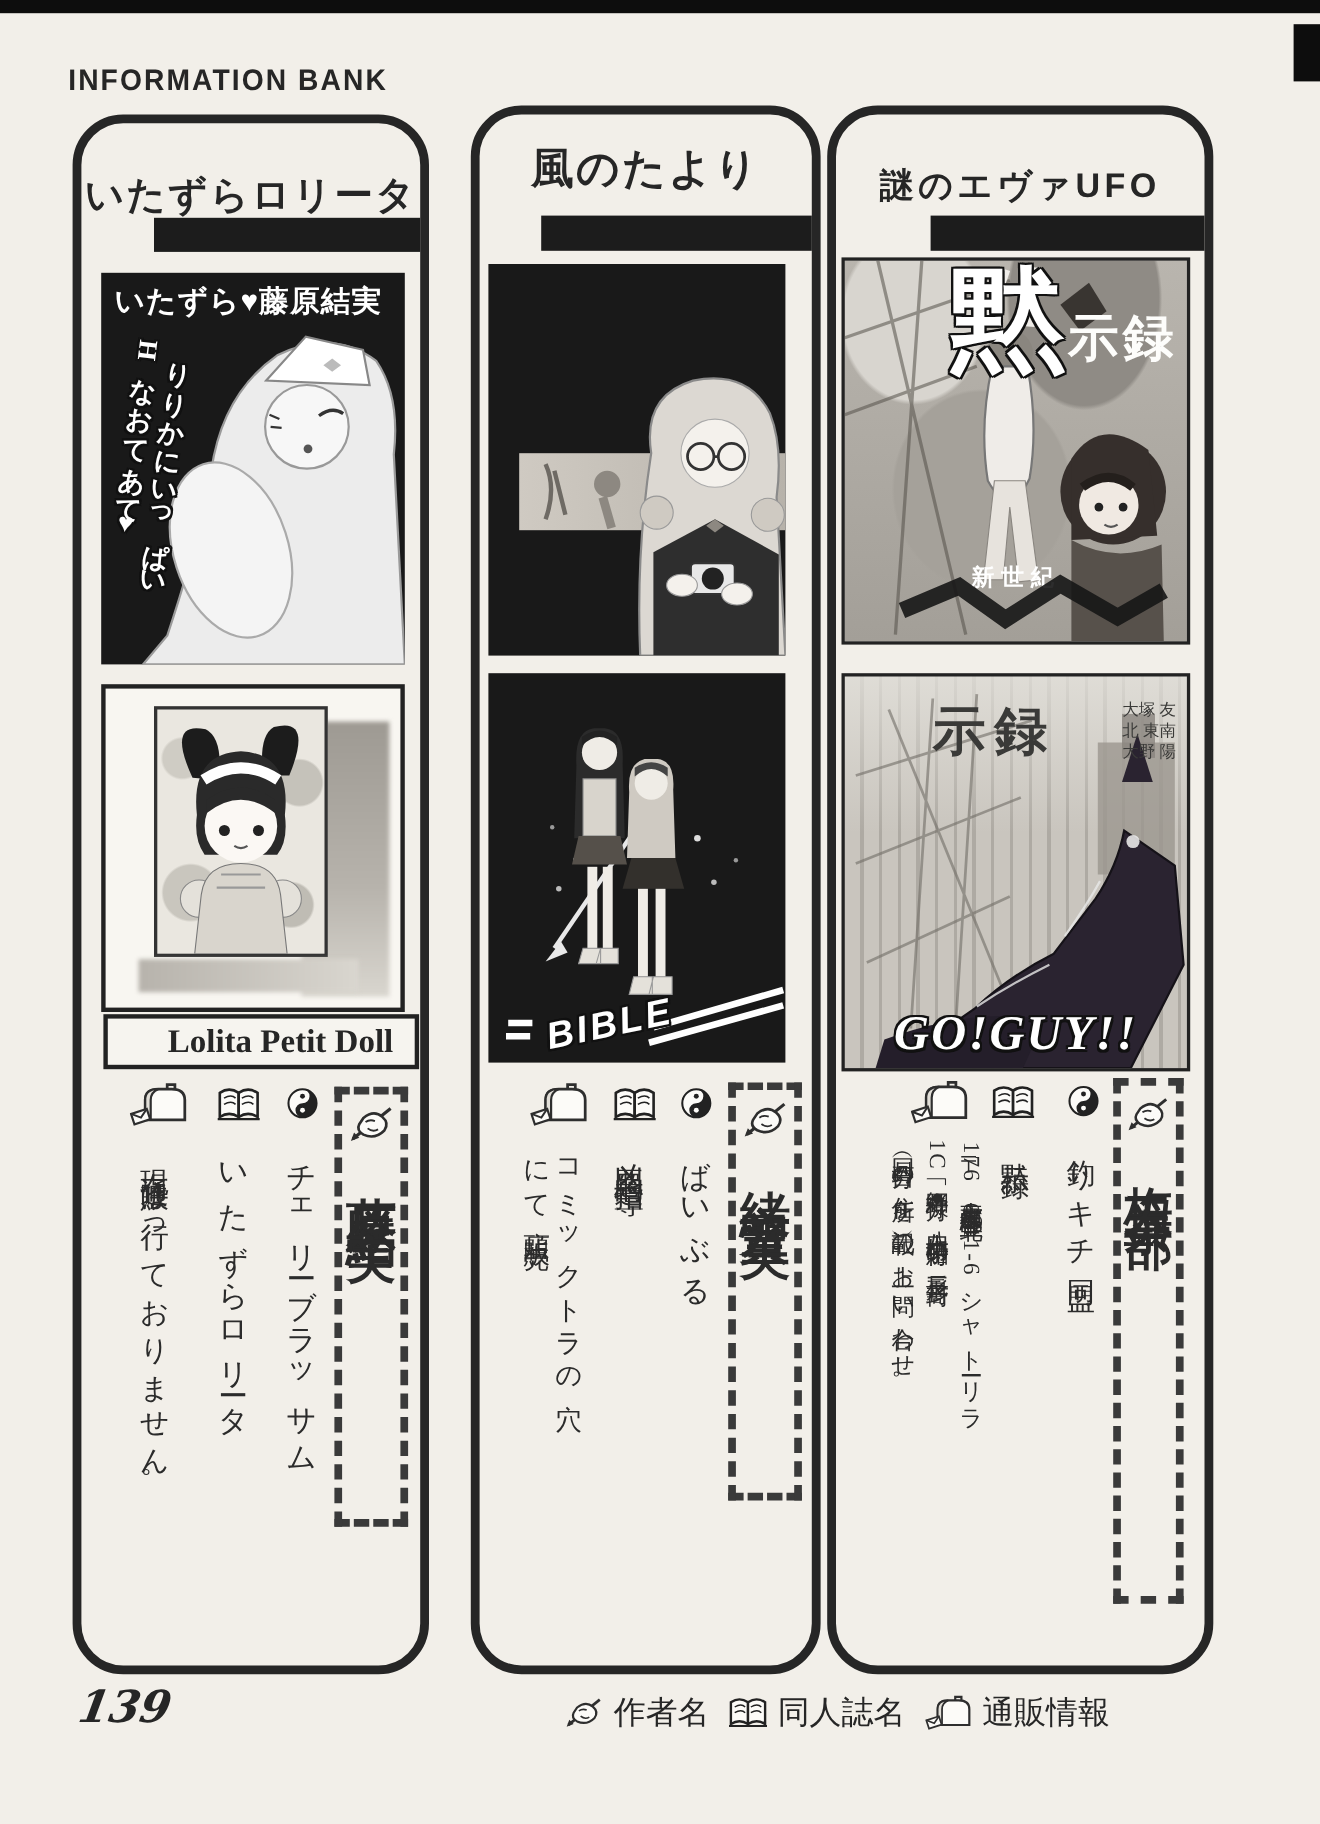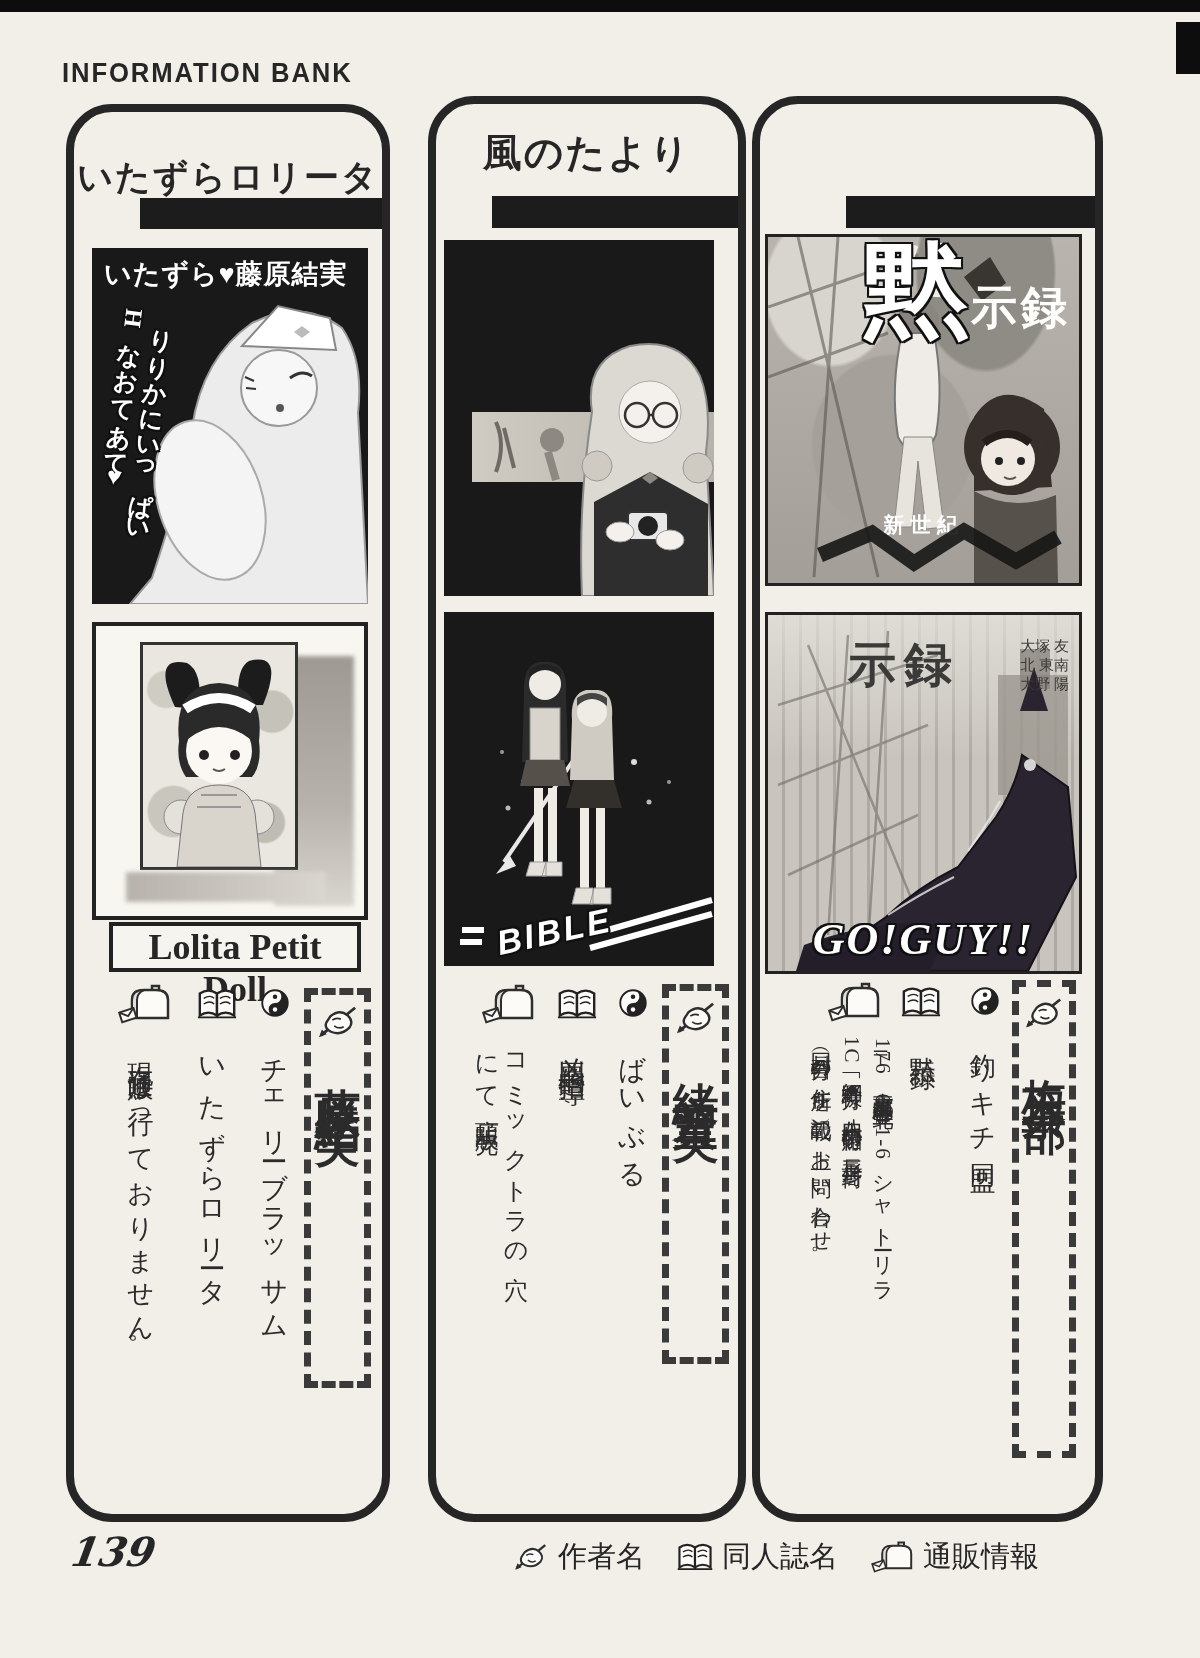--- a/index.html
+++ b/index.html
@@ -28,21 +28,21 @@
   .authorbox .vtext{font-weight:600;}
   .icon{position:absolute;}
   .icon svg,.legend-ic svg{width:100%;height:100%;display:block;}
   
   .outline-w{color:#fff;text-shadow:-2px 0 #111,2px 0 #111,0 -2px #111,0 2px #111,
              -2px -2px #111,2px 2px #111,-2px 2px #111,2px -2px #111;}
   .imgtxt{position:absolute;font-weight:bold;}
   .caption-box{position:absolute;border:4px solid #222;background:#f6f4ef;text-align:center;
                font-family:"Liberation Serif",serif;font-weight:bold;}
   
-  .legend{position:absolute;display:flex;align-items:center;gap:31px;
+  .legend{position:absolute;display:flex;align-items:center;gap:16px;
           font-family:"Liberation Serif",serif;font-size:29px;}
   .legend .item{display:flex;align-items:center;gap:8px;}
   .legend-ic{width:38px;height:32px;}
   .folio{position:absolute;font-family:"DejaVu Serif",serif;font-style:italic;font-weight:bold;
          font-size:40px;transform:skewX(-10deg);}
   .photo-foliage{background:
      radial-gradient(circle at 15% 20%, #cfccc4 0 8%, transparent 9%),
      radial-gradient(circle at 85% 30%, #c5c2ba 0 10%, transparent 11%),
      radial-gradient(circle at 20% 75%, #c9c6be 0 12%, transparent 13%),
      radial-gradient(circle at 80% 80%, #bfbcb4 0 9%, transparent 10%),
@@ -103,21 +103,21 @@
           <path d="M70 124 q6 4 12 0" stroke="#555" stroke-width="2" fill="none"></path>
           <circle cx="38" cy="172" r="17" fill="#e4e1da" stroke="#888"></circle>
           <circle cx="114" cy="172" r="17" fill="#e4e1da" stroke="#888"></circle>
           <path d="M40 168 Q44 140 76 140 Q108 140 112 168 L118 222 L34 222 Z" fill="#d9d5cd" stroke="#777"></path>
           <path d="M58 150 h36 M54 162 h44" stroke="#999" stroke-width="2"></path>
         </svg>
       </div>
       <div class="abs" style="left:30px;top:246px;width:200px;height:30px;background:linear-gradient(90deg,#b7b3ac,#d9d6cf);filter:blur(2px);"></div>
     </div>
 
-    <div class="caption-box" style="left:35px;top:810px;width:244px;height:42px;font-size:36px;line-height:42px;">Lolita Petit Doll</div>
+    <div class="caption-box" style="left:20px;top:810px;width:244px;height:42px;font-size:30px;line-height:42px;padding-left:35px;">Lolita Petit Doll</div>
 
     <div class="icon" style="left:44px;top:872px;width:52px;height:40px;">
         <svg viewBox="0 0 52 40">
           <path d="M14 34 L14 16 q0 -10 12 -10 h12 q12 0 12 10 v18 z" fill="#fcfbf8" stroke="#2e2e2e" stroke-width="2.5"></path>
           <path d="M14 16 q0 -10 12 -10 q-7 3 -7 10 v18 h-5 z" fill="#e2dfd8" stroke="#2e2e2e" stroke-width="2"></path>
           <path d="M34 6 v-4 h7 v4" stroke="#2e2e2e" stroke-width="2.5" fill="none"></path>
           <g transform="rotate(-18 10 30)">
             <rect x="2" y="26" width="15" height="10" fill="#fcfbf8" stroke="#2e2e2e" stroke-width="2"></rect>
             <path d="M2 26 l7.5 6 7.5 -6" stroke="#2e2e2e" stroke-width="1.8" fill="none"></path>
           </g>
@@ -255,20 +255,21 @@
             <path d="M4 36 l8 -3 -5 -5 z" fill="#2e2e2e"></path>
             <path d="M16 14 q10 -8 18 -1 q7 6 2 13 q-9 9 -20 4 q-7 -4 -4 -10 z" fill="#fcfbf8" stroke="#2e2e2e" stroke-width="2.5"></path>
             <path d="M20 24 q5 4 10 1 M18 18 q4 -3 9 -1" stroke="#2e2e2e" stroke-width="1.8" fill="none"></path>
           </svg>
         </div>
       <div class="vtext" style="font-size:46px;letter-spacing:10px;margin-top:10px;">緒方賢美</div>
     </div>
   </div>
 
   <div class="panel" style="left:752px;top:96px;width:335px;height:1410px;">
+    <div class="panel-title" style="top:44px;font-size:31px;letter-spacing:4px;">謎のエヴァUFO</div>
     <div class="title-bar" style="top:92px;left:86px;height:32px;"></div>
 
     <div class="img framed mottle" style="left:5px;top:130px;width:311px;height:346px;">
       <svg viewBox="0 0 311 346" preserveAspectRatio="none">
         <path d="M30 0 L110 340 M70 0 L46 340 M0 70 L150 18 M0 140 L120 96" stroke="#55504a" stroke-width="3" opacity="0.55"></path>
         <path d="M128 60 L146 8 M168 60 L172 6" stroke="#efece8" stroke-width="9"></path>
         <circle cx="150" cy="84" r="21" fill="#8a867f"></circle>
         <path d="M134 96 Q122 150 130 200 Q150 236 168 198 Q176 150 166 96 Z" fill="#efece8" stroke="#777" stroke-width="2"></path>
         <path d="M136 200 L126 290 L144 290 L150 224 L158 292 L176 290 L164 200 Z" fill="#e7e3dd" stroke="#8a8680"></path>
         <circle cx="244" cy="210" r="48" fill="#362f2c"></circle>

